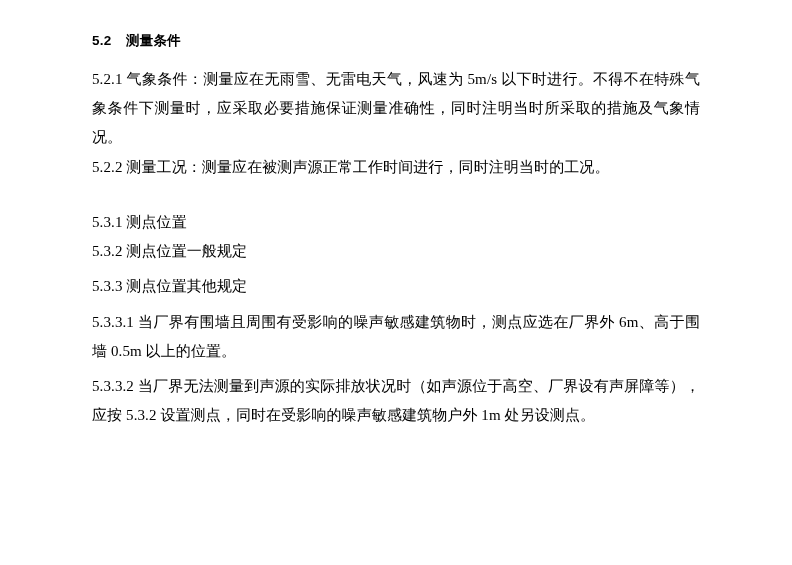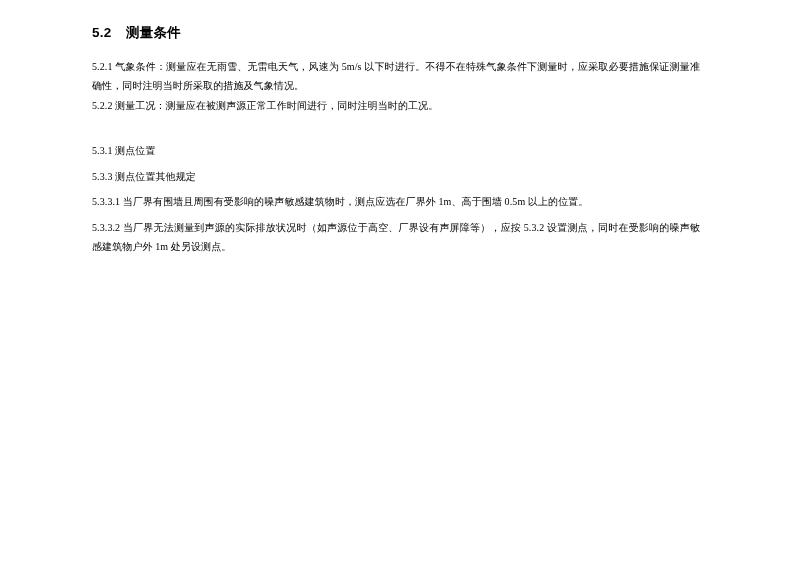--- a/index.html
+++ b/index.html
@@ -12,36 +12,36 @@
     background: #ffffff;
     font-family: "Liberation Serif", "DejaVu Serif", serif;
     color: #000000;
     overflow: hidden;
   }
   .page {
     position: relative;
     width: 792px;
     height: 565px;
     box-sizing: border-box;
-    padding: 24px 92px 0 92px;
+    padding: 32px 92px 0 92px;
   }
   .heading {
     font-family: "Liberation Sans", "DejaVu Sans", sans-serif;
     font-weight: bold;
     font-size: 13.5px;
     letter-spacing: 0.2px;
     margin: 0;
     line-height: 1.4;
   }
   .heading .num {
     display: inline-block;
     min-width: 34px;
   }
   .para {
-    font-size: 10px;
+    font-size: 15px;
     line-height: 1.95;
     margin: 0;
     text-align: justify;
     letter-spacing: 0.1px;
   }
   .para.indent {
     text-indent: 28px;
   }
   .sp-2 { height: 6px; }
   .sp-4 { height: 12px; }
@@ -59,21 +59,22 @@
     <div class="sp-5"></div>
     <p class="para">5.2.1 气象条件：测量应在无雨雪、无雷电天气，风速为 5m/s 以下时进行。不得不在特殊气象条件下测量时，应采取必要措施保证测量准确性，同时注明当时所采取的措施及气象情况。</p>
     <p class="para">5.2.2 测量工况：测量应在被测声源正常工作时间进行，同时注明当时的工况。</p>
   </div>
 
   <div class="sp-4"></div>
 
   <div>
     <div class="sp-5"></div>
     <p class="para">5.3.1 测点位置</p>
+    <p class="para">5.3.2 测点位置一般规定</p>
     <div class="sp-2"></div>
     <p class="para">5.3.3 测点位置其他规定</p>
     <div class="sp-2"></div>
-    <p class="para">5.3.3.1 当厂界有围墙且周围有受影响的噪声敏感建筑物时，测点应选在厂界外 1m、高于围墙 0.5m 以上的位置。</p>
+    <p class="para">5.3.3.1 当厂界有围墙且周围有受影响的噪声敏感建筑物时，测点应选在厂界外 6m、高于围墙 0.5m 以上的位置。</p>
     <div class="sp-2"></div>
     <p class="para">5.3.3.2 当厂界无法测量到声源的实际排放状况时（如声源位于高空、厂界设有声屏障等），应按 5.3.2 设置测点，同时在受影响的噪声敏感建筑物户外 1m 处另设测点。</p>
   </div>
 
 </div>
 
 </body></html>

